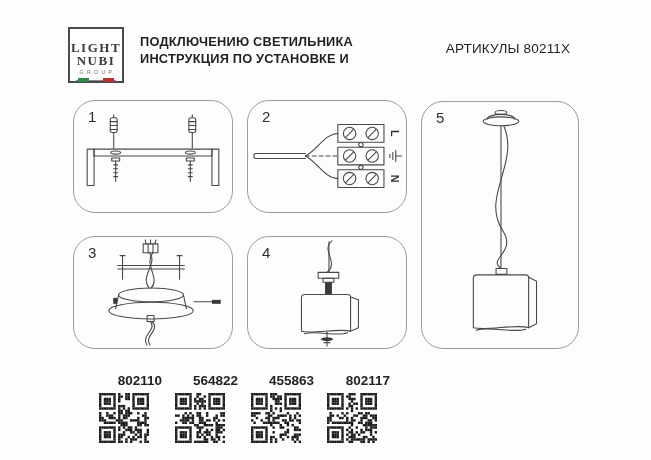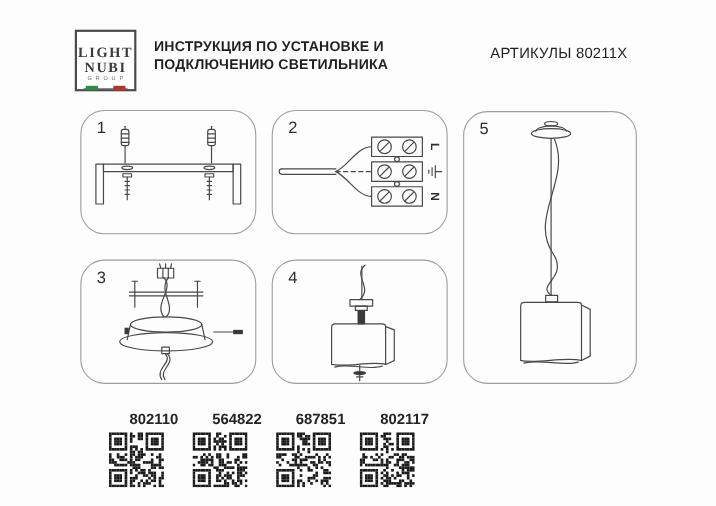--- a/index.html
+++ b/index.html
@@ -53,22 +53,22 @@
     <div class="logo-w">NUBI</div>
     <div class="logo-group">GROUP</div>
     <div class="logo-flag">
       <span class="f-line"></span>
         <span class="f-green"></span>
         <span class="f-red"></span>
     </div>
   </div>
 
   <div class="title">
+    <div>ПОДКЛЮЧЕНИЮ СВЕТИЛЬНИКА</div>
     <div>ИНСТРУКЦИЯ ПО УСТАНОВКЕ И</div>
-    <div>ПОДКЛЮЧЕНИЮ СВЕТИЛЬНИКА</div>
   </div>
 
   <div class="head-right">
     <div class="articles-heading">АРТИКУЛЫ 80211X</div>
   </div>
 
   <div class="panel" id="panel-1">
     <div class="panel-num">1</div>
     <svg viewBox="0 0 160 113">
       <g class="lineart">
@@ -688,21 +688,21 @@
             <rect x="26.19" y="47.62" width="2.43" height="2.43"></rect>
             <rect x="28.57" y="47.62" width="2.43" height="2.43"></rect>
             <rect x="30.95" y="47.62" width="2.43" height="2.43"></rect>
             <rect x="38.10" y="47.62" width="2.43" height="2.43"></rect>
             <rect x="40.48" y="47.62" width="2.43" height="2.43"></rect>
             <rect x="47.62" y="47.62" width="2.43" height="2.43"></rect>
           </g>
         </svg>
     </div>
     <div class="article-col">
-      <div class="article-code">687851</div>
+      <div class="article-code">455863</div>
       <svg class="qr" viewBox="0 0 50 50">
           <g fill="#1a1a1a">
             <rect x="0.00" y="0.00" width="2.43" height="2.43"></rect>
             <rect x="2.38" y="0.00" width="2.43" height="2.43"></rect>
             <rect x="4.76" y="0.00" width="2.43" height="2.43"></rect>
             <rect x="7.14" y="0.00" width="2.43" height="2.43"></rect>
             <rect x="9.52" y="0.00" width="2.43" height="2.43"></rect>
             <rect x="11.90" y="0.00" width="2.43" height="2.43"></rect>
             <rect x="14.29" y="0.00" width="2.43" height="2.43"></rect>
             <rect x="19.05" y="0.00" width="2.43" height="2.43"></rect>

